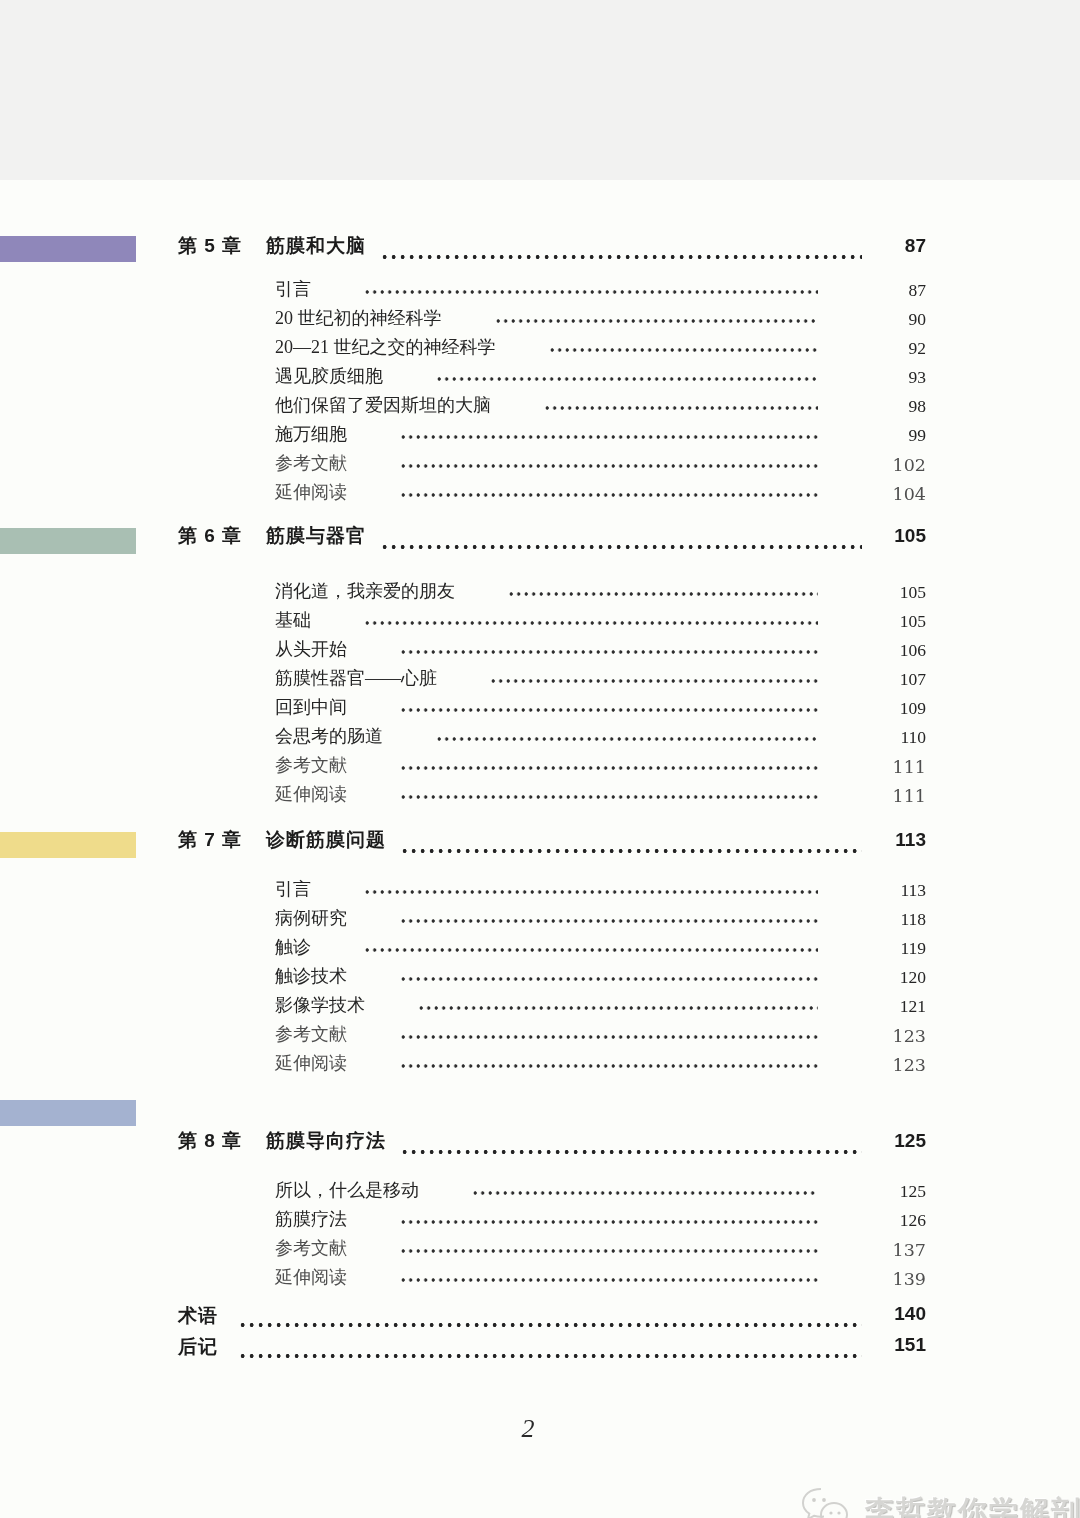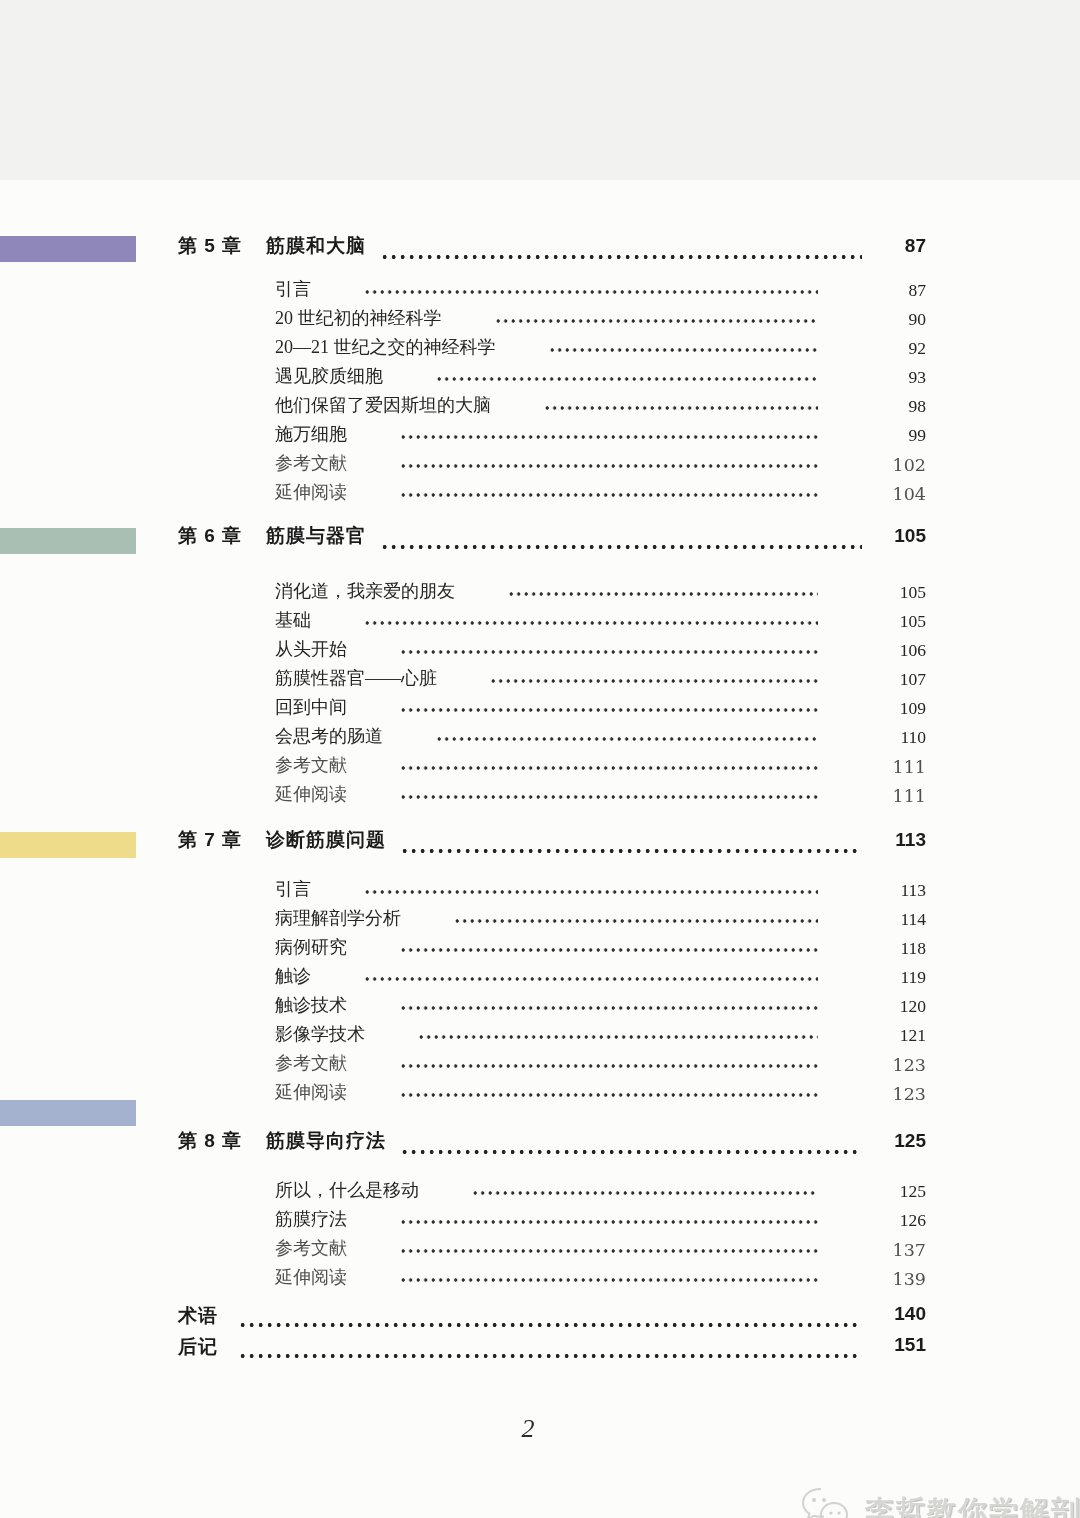--- a/index.html
+++ b/index.html
@@ -202,25 +202,20 @@
         <span class="ch-label">第 7 章</span>
         <span class="ch-title">诊断筋膜问题</span>
         <span class="leader lead-h"></span>
         <span class="ch-page">113</span>
       </div>
       <div class="entries">
         <div class="e-row">
           <span class="e-title">引言</span>
           <span class="leader"></span>
           <span class="e-page">113</span>
-        </div>
-        <div class="e-row">
-          <span class="e-title">病理解剖学分析</span>
-          <span class="leader"></span>
-          <span class="e-page">114</span>
         </div>
         <div class="e-row">
           <span class="e-title">病例研究</span>
           <span class="leader"></span>
           <span class="e-page">118</span>
         </div>
         <div class="e-row">
           <span class="e-title">触诊</span>
           <span class="leader"></span>
           <span class="e-page">119</span>

